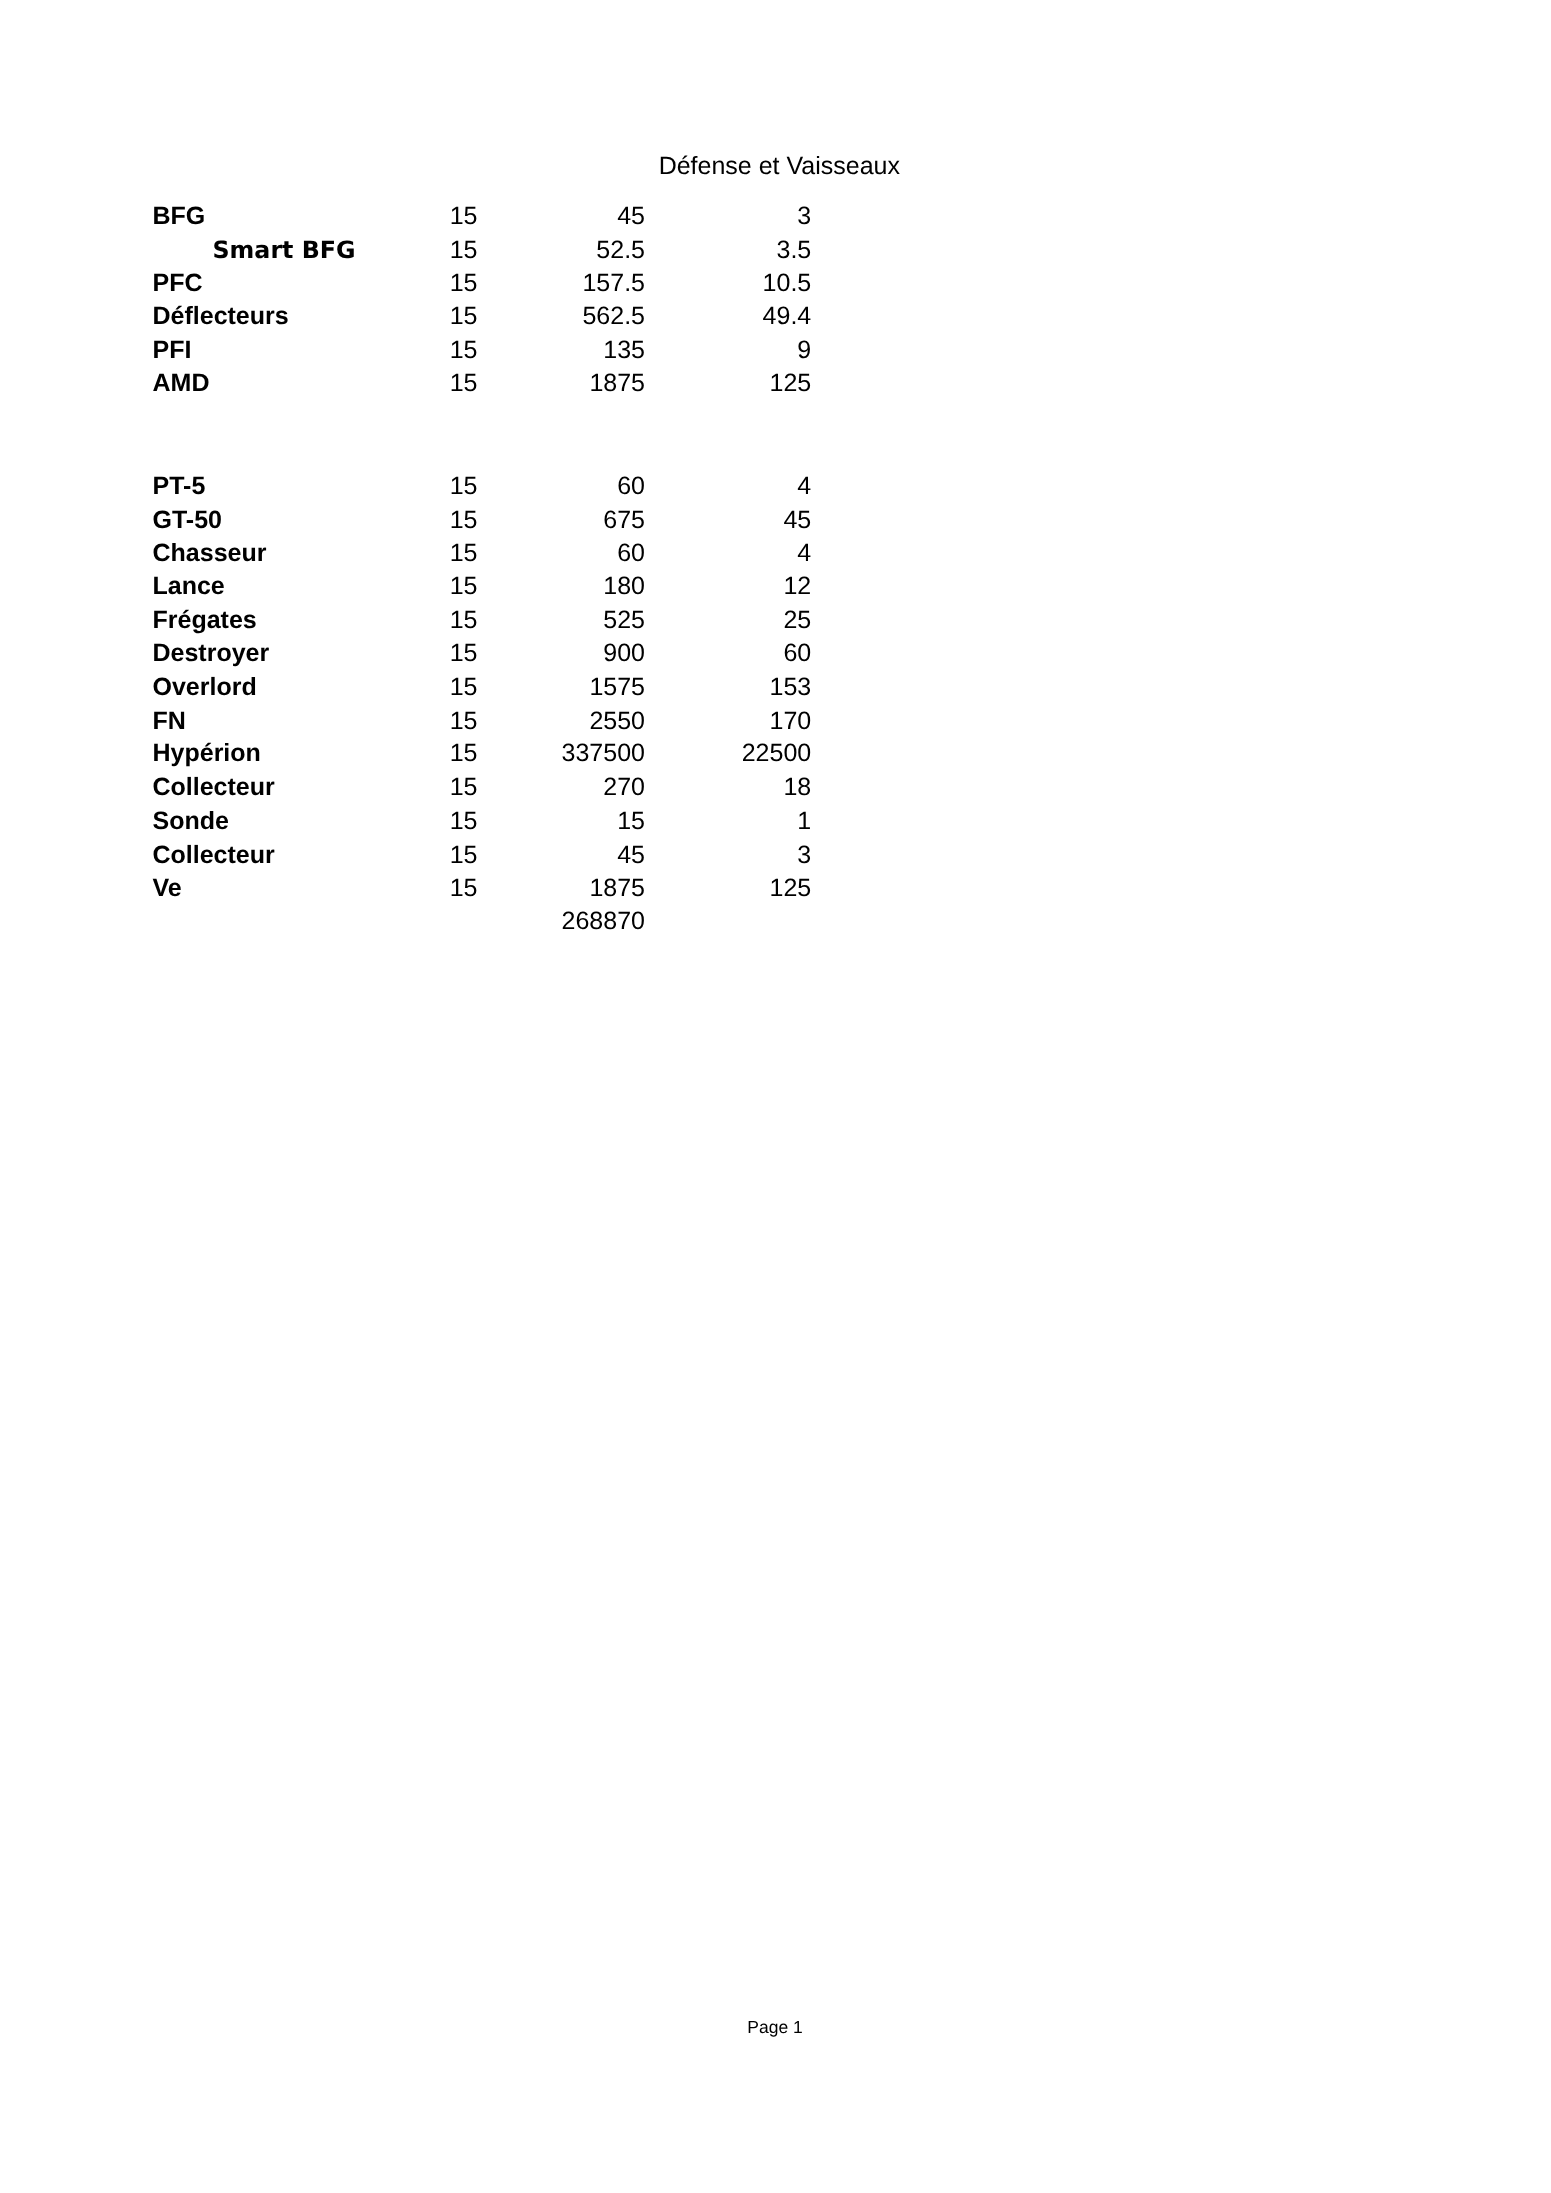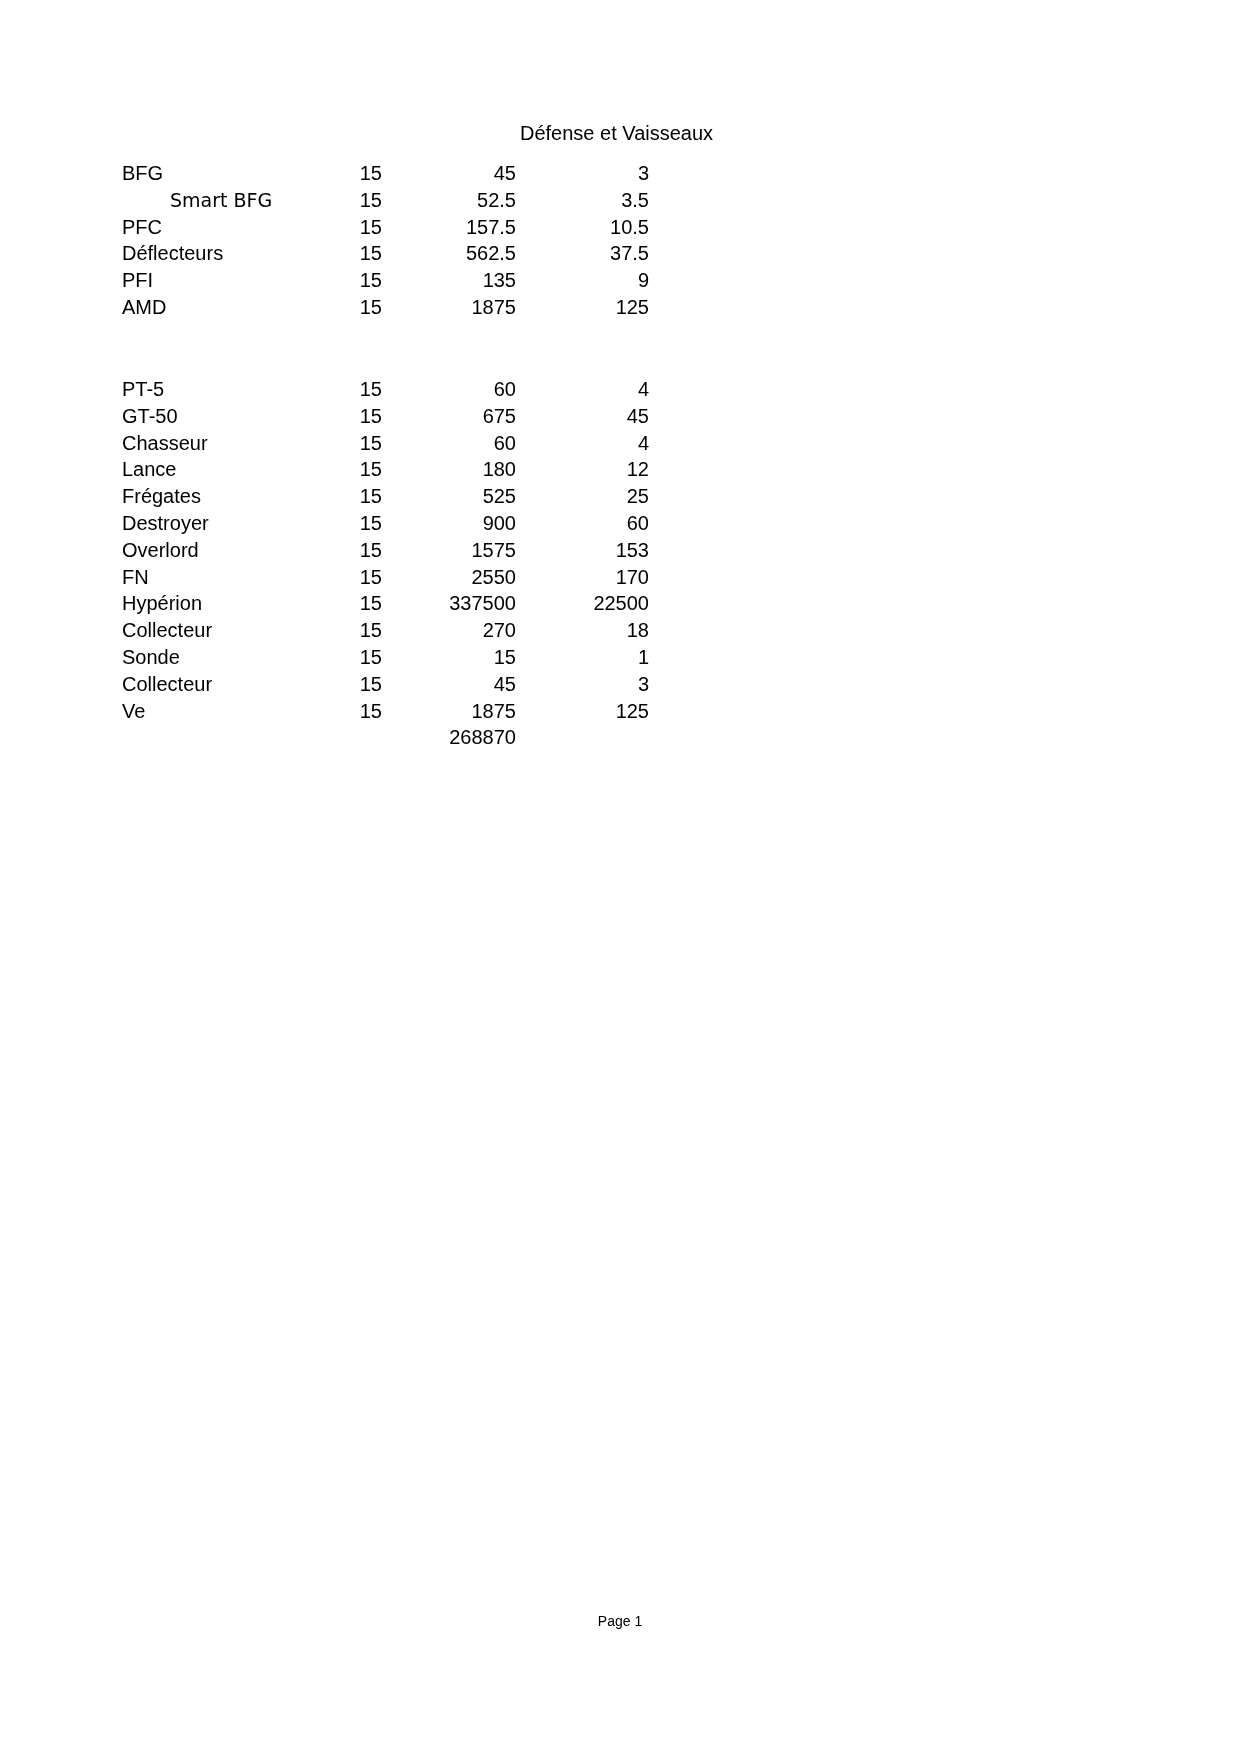--- a/index.html
+++ b/index.html
@@ -13,42 +13,42 @@
       position: relative;
       font-family: "Liberation Sans", sans-serif;
       color: #000000;
       overflow: hidden;
     }
     .page-title {
       position: absolute;
       top: 122px;
       left: 520px;
       width: 200px;
-      text-align: left;
+      text-align: right;
       font-size: 20px;
       line-height: 22px;
       white-space: nowrap;
     }
     .section {
       position: absolute;
       left: 0;
       width: 1241px;
     }
     .row {
       position: relative;
       height: 26.8px;
       font-size: 20px;
       line-height: 26.8px;
     }
     .cell {
       position: absolute;
       top: 0;
       white-space: nowrap;
     }
-    .c-name { left: 122px; text-align: center; }
+    .c-name { left: 122px; text-align: center; font-weight: bold; }
     .c-name.alt-font { font-family: "DejaVu Sans", sans-serif; font-size: 19px; margin-left: 48px; }
     .c-qty { right: calc(1241px - 382px); text-align: right; }
     .c-cost { right: calc(1241px - 516px); text-align: right; }
     .c-unit { right: calc(1241px - 649px); text-align: right; }
     .page-footer {
       position: absolute;
       top: 1610px;
       left: 560px;
       width: 120px;
       text-align: center;
@@ -77,21 +77,21 @@
   <div class="row">
     <span class="cell c-name">PFC</span>
     <span class="cell c-qty">15</span>
     <span class="cell c-cost">157.5</span>
     <span class="cell c-unit">10.5</span>
   </div>
   <div class="row">
     <span class="cell c-name">Déflecteurs</span>
     <span class="cell c-qty">15</span>
     <span class="cell c-cost">562.5</span>
-    <span class="cell c-unit">37.5</span>
+    <span class="cell c-unit">49.4</span>
   </div>
   <div class="row">
     <span class="cell c-name">PFI</span>
     <span class="cell c-qty">15</span>
     <span class="cell c-cost">135</span>
     <span class="cell c-unit">9</span>
   </div>
   <div class="row">
     <span class="cell c-name">AMD</span>
     <span class="cell c-qty">15</span>

